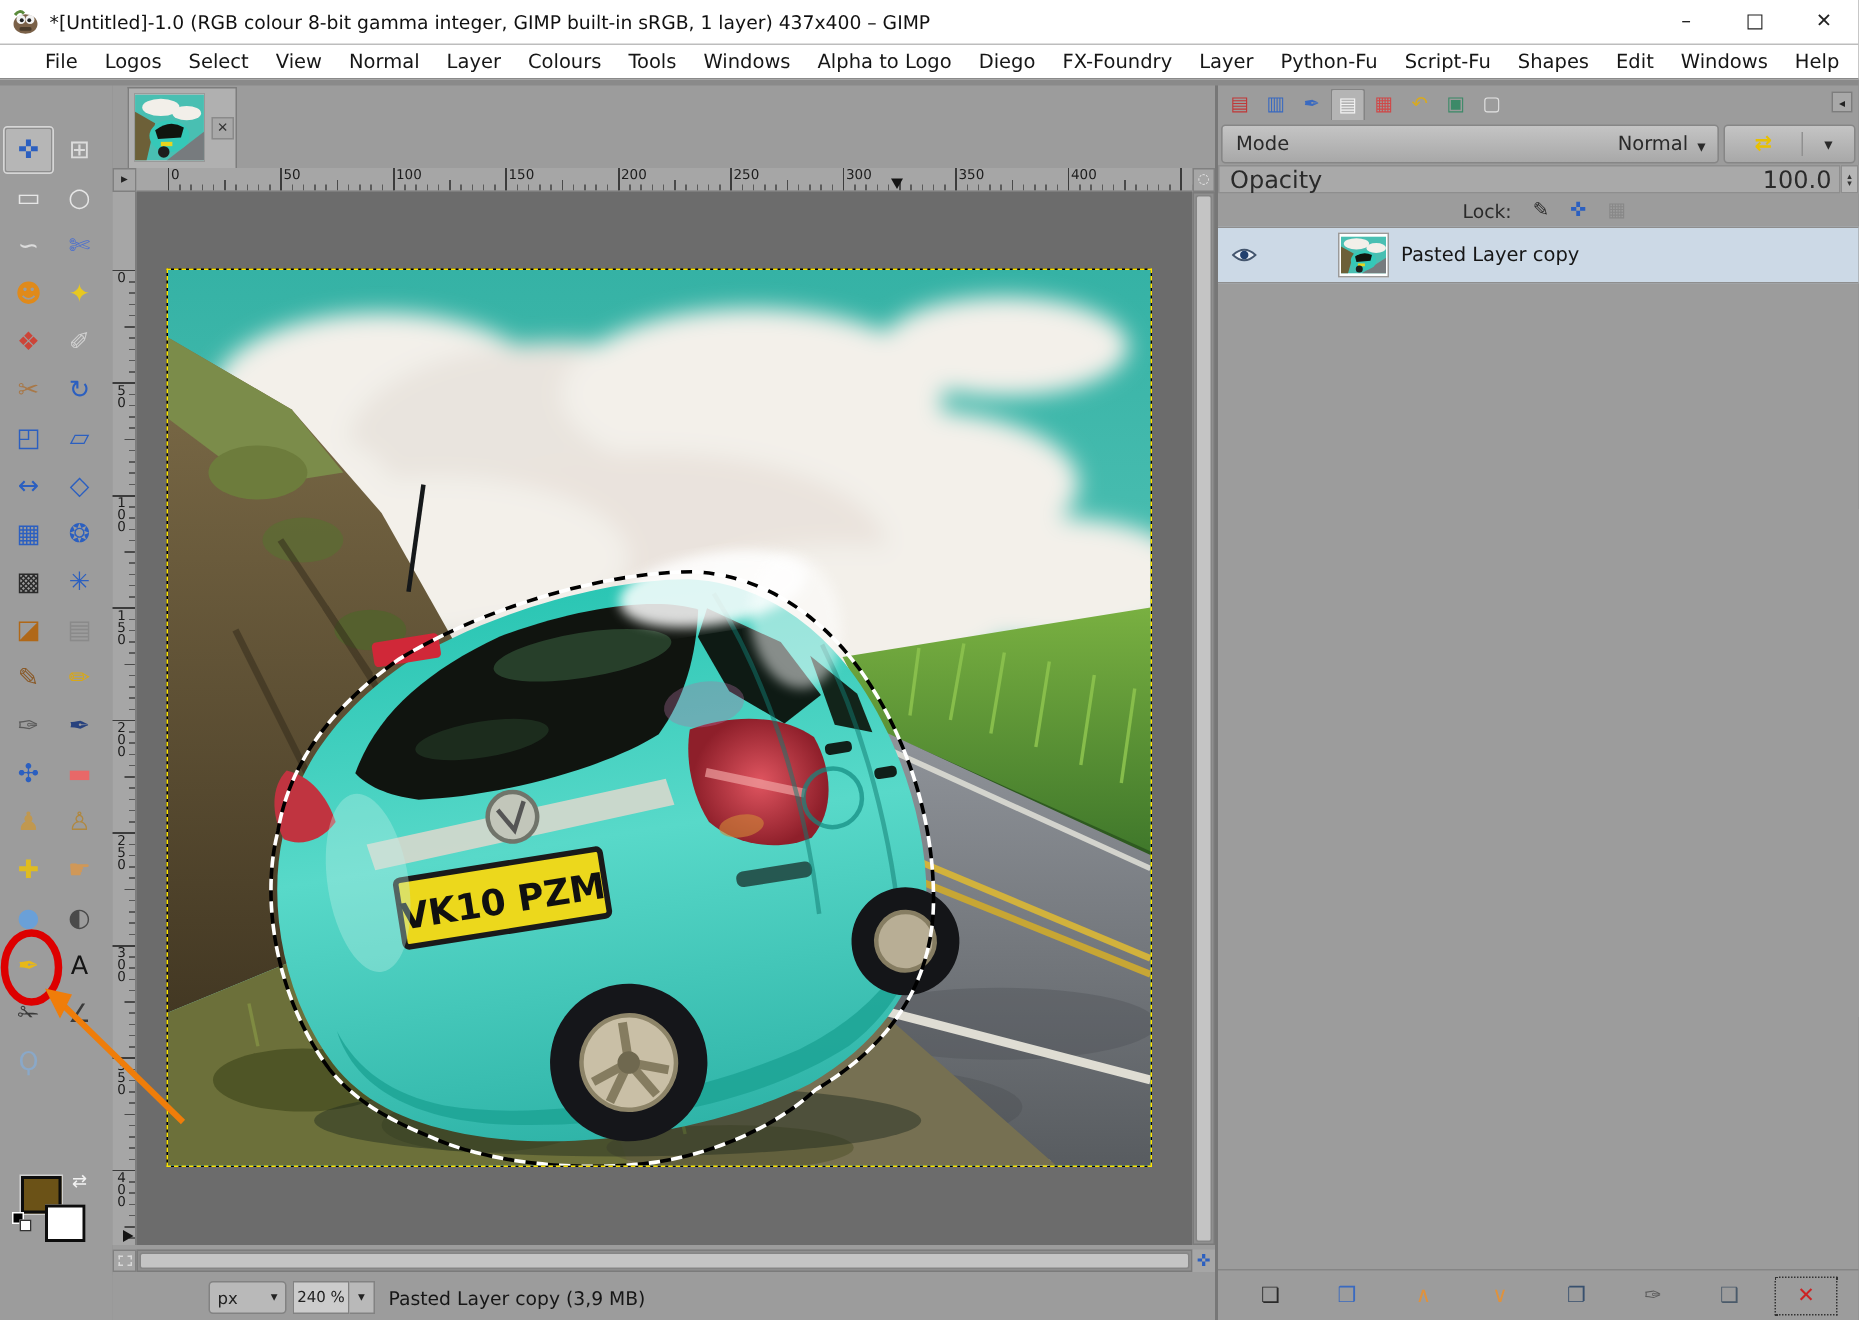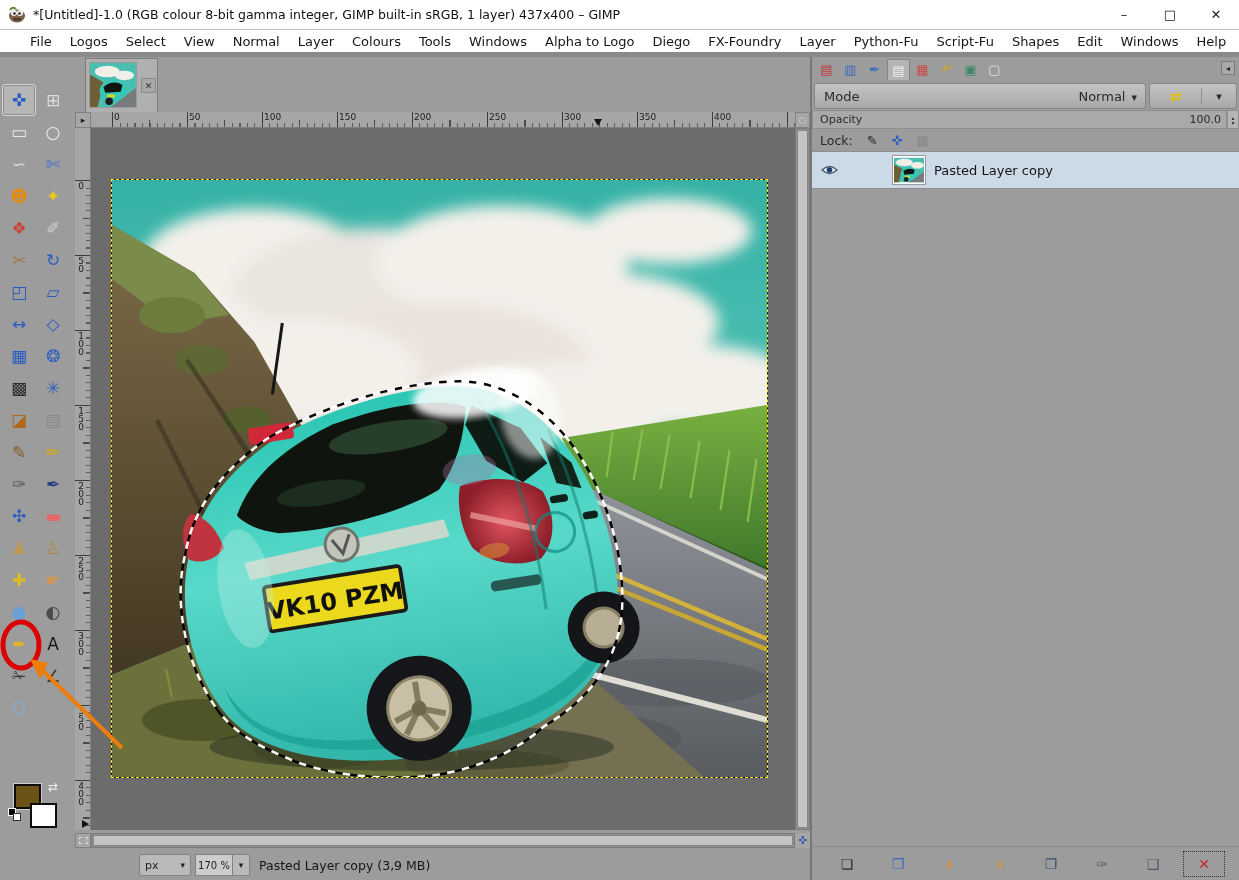--- a/index.html
+++ b/index.html
@@ -66,23 +66,23 @@
   #dock { left:812px; top:57px; width:427px; height:823px; background:#9c9c9c; }
   #dock-tabs { left:3px; top:2px; height:21px; display:flex; gap:1px; }
   .dock-tab { width:23px; height:21px; display:flex; align-items:center; justify-content:center; font-size:13px; cursor:default; }
   .dock-tab.selected { background:#b4b4b4; border:1px solid #848484; border-bottom:none; border-radius:2px 2px 0 0; }
   #dock-menu-btn { left:409px; top:4px; width:14px; height:14px; border:1px solid #7d7d7d; background:#a8a8a8; font-size:8px; color:#222; display:flex; align-items:center; justify-content:center; }
   #mode-bar { left:2px; top:26px; width:332px; height:26px; background:linear-gradient(#c4c4c4,#a8a8a8); border:1px solid #868686; border-radius:3px; display:flex; align-items:center; font-size:13px; color:#2a2a2a; }
   #mode-value-wrap { margin-left:auto; display:flex; align-items:flex-end; gap:6px; padding-right:8px; }
   #mode-switch-btn { left:337px; top:26px; width:88px; height:26px; background:linear-gradient(#c4c4c4,#a8a8a8); border:1px solid #868686; border-radius:3px; display:flex; align-items:center; }
   #mode-switch-ico { width:52px; text-align:center; font-size:14px; font-weight:bold; color:#e8c000; border-right:1px solid #909090; }
   #mode-switch-chev { flex:1; text-align:center; font-size:11px; color:#2a2a2a; }
-  #opacity-bar { left:0px; top:53px; width:415px; height:19px; background:#a9a9a9; border:1px solid #8e8e8e; display:flex; align-items:center; font-size:11px; color:#2a2a2a; }
+  #opacity-bar { left:0px; top:53px; width:415px; height:19px; background:#a9a9a9; border:1px solid #8e8e8e; display:flex; align-items:center; font-size:16px; color:#2a2a2a; }
   #opacity-spin { left:415px; top:53px; width:12px; height:19px; background:#b6b6b6; border:1px solid #8e8e8e; display:flex; flex-direction:column; align-items:center; justify-content:center; font-size:6px; color:#333; line-height:5px; }
-  #lock-row { left:0px; top:74px; width:427px; height:19px; display:flex; align-items:center; font-size:12.5px; color:#2a2a2a; }
+  #lock-row { left:0px; top:74px; width:427px; height:19px; display:flex; align-items:center; font-size:12.5px; color:#2a2a2a;justify-content:center; }
   .lock-ico { margin-left:14px; font-size:13px; }
   #layer-row { left:0px; top:94px; width:427px; height:38px; background:#ccd9e6; border-top:1px solid #8e8e8e; border-bottom:1px solid #8e8e8e; display:flex; align-items:center; }
   #eye-cell { width:34px; display:flex; justify-content:center; }
   #layer-thumb { width:34px; height:30px; background:#fff; border:1px solid #9a9a9a; padding:1px; margin-left:46px; }
   #layer-name { margin-left:8px; font-size:13px; color:#161616; }
   #dock-bottom { left:0px; top:789px; width:427px; height:34px; border-top:1px solid #858585; display:flex; align-items:center; justify-content:space-between; padding:0 14px; }
   .dock-btn { width:42px; height:26px; display:flex; align-items:center; justify-content:center; font-size:14px; cursor:default; }
   .dock-btn.focus { border:1px dotted #333; }
   
   #annotation { left:0; top:0; width:1239px; height:880px; pointer-events:none; z-index:60; }
@@ -401,21 +401,21 @@
   <div class="abs" id="hscroll">
       <div class="abs" id="hthumb"></div>
     </div>
   <div class="abs" id="nav-btn">✜</div>
 
   <div class="abs" id="statusbar">
     <div id="unit-dd">
       <span>px</span>
       <span style="font-size:9px">▾</span>
     </div>
-    <div id="zoom-box">170 %</div>
+    <div id="zoom-box">240 %</div>
     <div id="zoom-dd">▾</div>
     <div id="status-msg">Pasted Layer copy (3,9 MB)</div>
   </div>
 </div>
 
 <div class="abs" id="splitter"></div>
 <div class="abs" id="dock">
   <div class="abs" id="dock-tabs">
     <div class="dock-tab" style="color: rgb(192, 56, 56);">▤</div>
       <div class="dock-tab" style="color: rgb(58, 106, 192);">▥</div>

